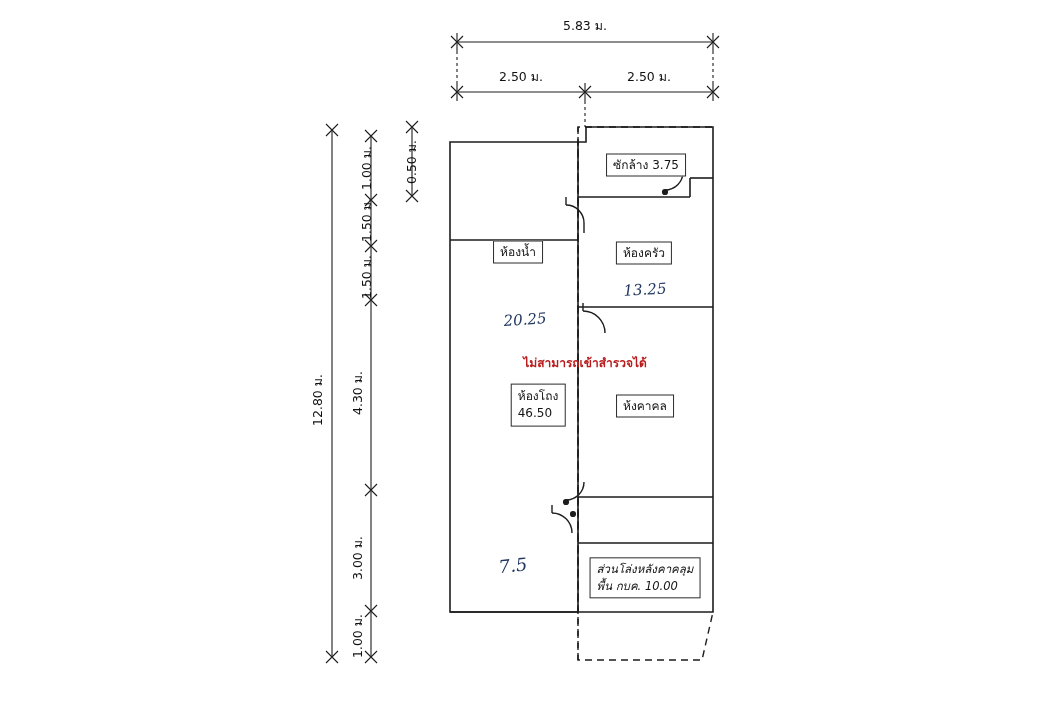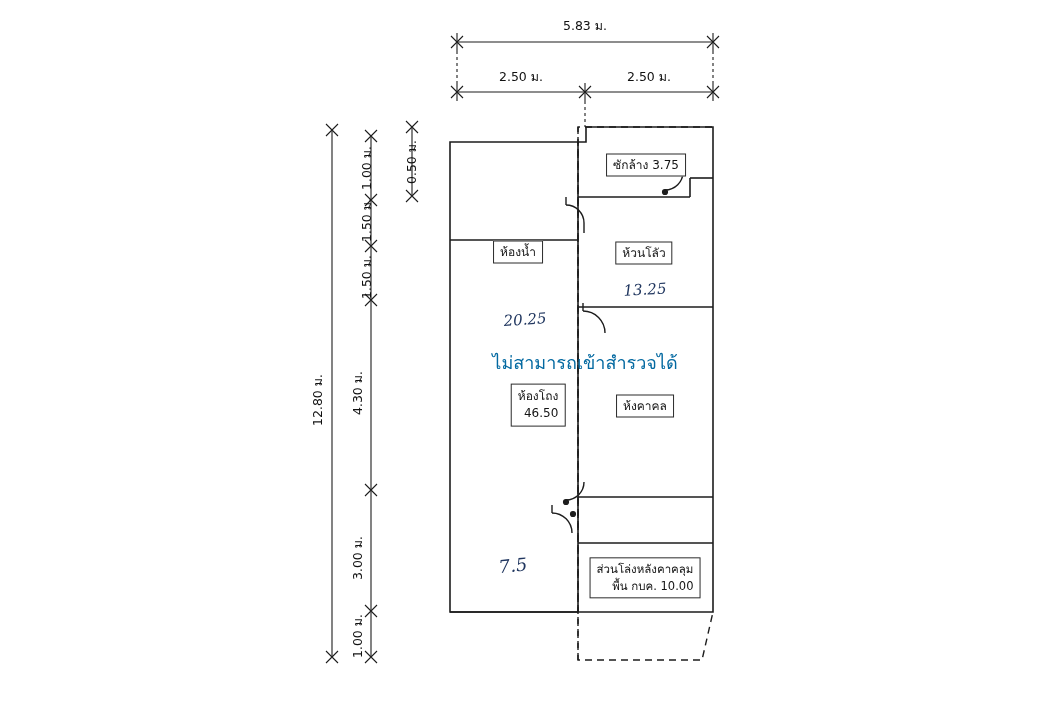--- a/index.html
+++ b/index.html
@@ -23,38 +23,39 @@
     position: absolute;
     font-size: 12px;
     line-height: 1.25;
     color: #141414;
     white-space: nowrap;
   }
   .lbl.boxed {
     border: 1px solid #2b2b2b;
     background: #ffffff;
     padding: 3px 6px;
-    text-align: right;
+    text-align: left;
     white-space: normal;
   }
   .lbl.rot {
     transform-origin: 50% 50%;
   }
   .rot90 { transform: translate(-50%, -50%) rotate(-90deg); }
   .flat  { transform: translate(-50%, -50%); }
   .handwriting {
     color: #20365f;
     font-family: "DejaVu Serif", "Liberation Serif", serif;
     font-style: italic;
     font-size: 15px;
   }
   .note-blue {
-    color: #0369a1;
-    font-size: 18px;
+    color: #b91c1c;
+    font-size: 12px;
     font-family: "DejaVu Sans", "Liberation Sans", sans-serif;
+    font-weight: bold;
   }
   .dim {
     font-size: 12.5px;
     color: #111;
   }
 </style>
 </head>
 <body>
 
 <svg id="plan" viewBox="0 0 1040 720">
@@ -158,30 +159,30 @@
 <div class="lbl dim rot rot90" style="left:358px; top:636px;">1.00 ม.</div>
 <div class="lbl dim rot rot90" style="left:367px; top:277px;">1.50 ม.</div>
 <div class="lbl dim rot rot90" style="left:367px; top:220px;">1.50 ม.</div>
 <div class="lbl dim rot rot90" style="left:367px; top:168px;">1.00 ม.</div>
 <div class="lbl dim rot rot90" style="left:412px; top:162px;">0.50 ม.</div>
 
 <div class="lbl boxed flat" style="left:518px; top:204px;margin-top:48px;">ห้องน้ำ</div>
 
 <div class="lbl boxed flat" style="left:646px; top:165px;">ซักล้าง 3.75</div>
 
-<div class="lbl boxed flat" style="left:644px; top:253px;">ห้วนโลัว</div>
+<div class="lbl boxed flat" style="left:644px; top:253px;">ห้องครัว</div>
 
 <div class="lbl boxed flat" style="left:516px; top:405px; line-height:1.45;margin-left:22px;">
   <span>ห้องโถง</span><br>
   <span>46.50</span>
 </div>
 
 <div class="lbl boxed flat" style="left:645px; top:406px;">ห้งคาคล</div>
 
-<div class="lbl boxed flat" style="left:645px; top:578px; line-height:1.45; font-size:11.5px;">
+<div class="lbl boxed flat" style="left:645px; top:578px; line-height:1.45; font-size:11.5px;font-style:italic;">
   <span>ส่วนโล่งหลังคาคลุม</span><br>
   <span>พื้น กบค. 10.00</span>
 </div>
 
 <div class="lbl note-blue flat" style="left:585px; top:363px;">ไม่สามารถเข้าสำรวจได้</div>
 
 <div class="lbl handwriting flat" style="left:525px; top:320px; transform:translate(-50%,-50%) rotate(-4deg);">20.25</div>
 
 <div class="lbl handwriting flat" style="left:645px; top:290px; transform:translate(-50%,-50%) rotate(-3deg);">13.25</div>
 

